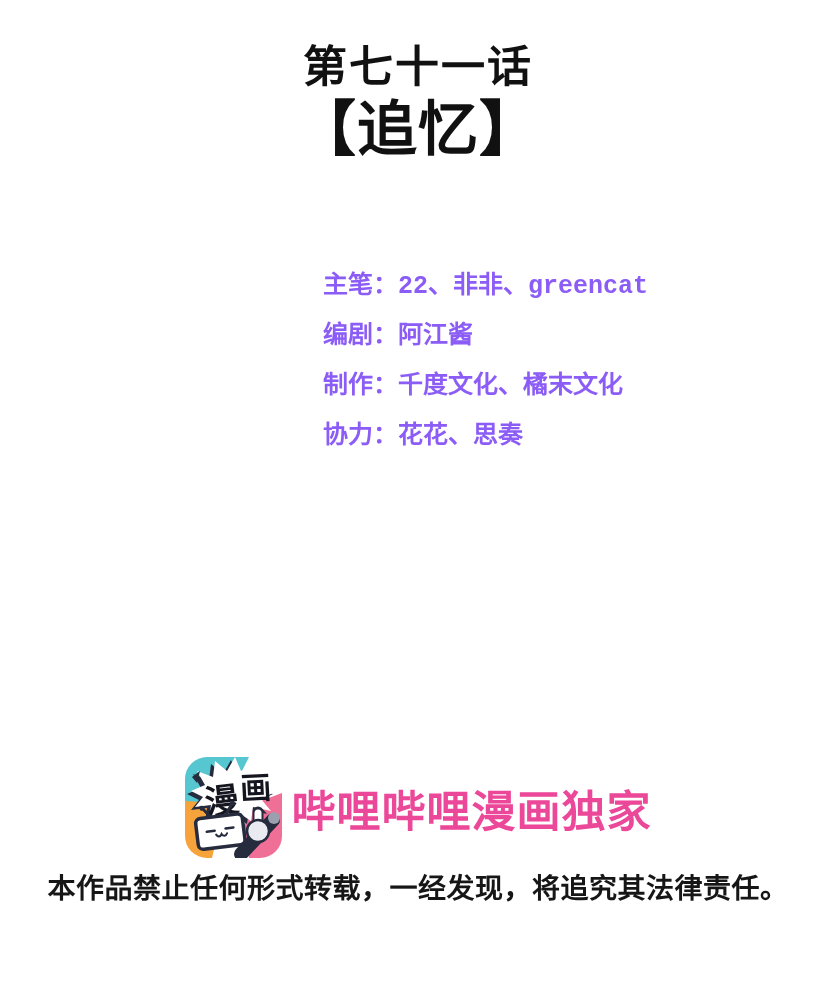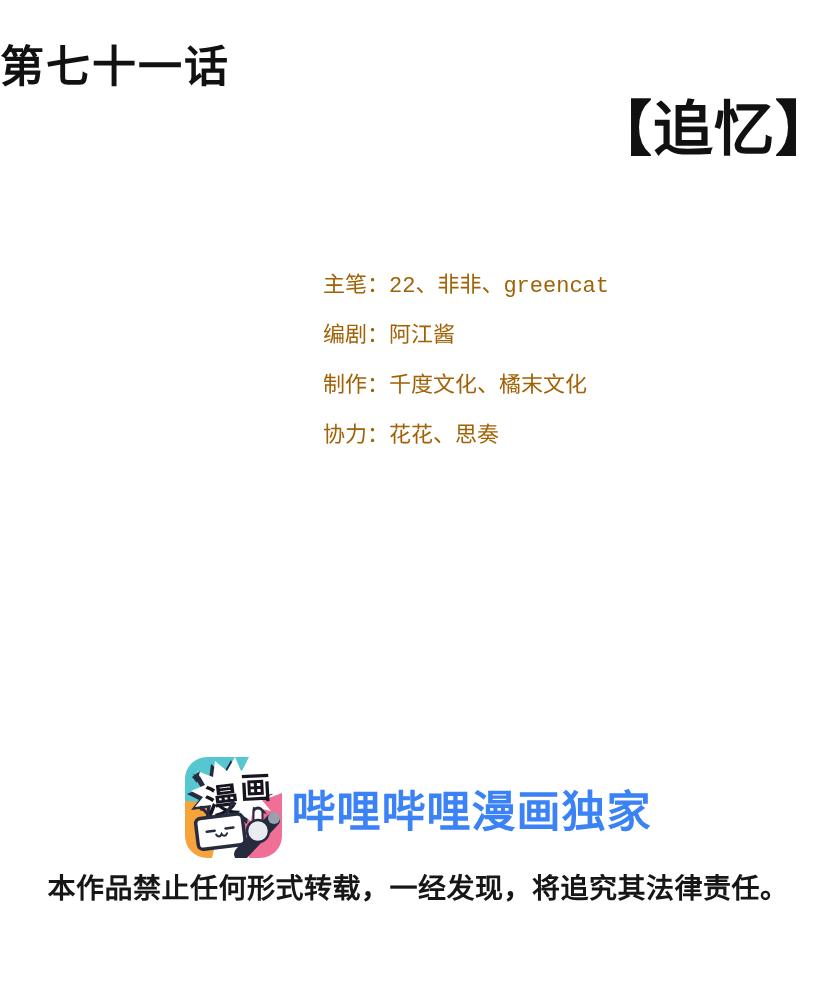--- a/index.html
+++ b/index.html
@@ -14,44 +14,45 @@
     background: #ffffff;
     overflow: hidden;
     font-family: "Liberation Sans", "DejaVu Sans", sans-serif;
     color: #111111;
   }
   .chapter-title {
     position: absolute;
     top: 42px;
     left: 0;
     width: 100%;
+    text-align: center;
     font-size: 44px;
     font-weight: 700;
     letter-spacing: 2px;
     line-height: 50px;
   }
   .chapter-name {
     position: absolute;
     top: 94px;
     left: 0;
     width: 100%;
-    text-align: right;
+    text-align: center;
     font-size: 60px;
     font-weight: 900;
     letter-spacing: 1px;
     line-height: 72px;
   }
   .credits {
     position: absolute;
     top: 262px;
     left: 323px;
     font-family: "Liberation Mono", "DejaVu Sans Mono", monospace;
-    font-size: 22px;
-    font-weight: 400;
-    color: #a16207;
+    font-size: 25px;
+    font-weight: 700;
+    color: #8b5cf6;
   }
   .credit-line {
     height: 50px;
     line-height: 50px;
     white-space: nowrap;
   }
   .publisher-row {
     position: absolute;
     top: 757px;
     left: 0;
@@ -64,21 +65,21 @@
   .logo-icon {
     width: 97px;
     height: 101px;
     flex: 0 0 auto;
     display: block;
   }
   .exclusive-label {
     font-size: 44px;
     font-weight: 800;
     letter-spacing: 1px;
-    color: #3b82f6;
+    color: #ec4899;
     white-space: nowrap;
   }
   .disclaimer {
     position: absolute;
     top: 872px;
     left: 0;
     width: 100%;
     text-align: center;
     font-size: 28px;
     font-weight: 600;

